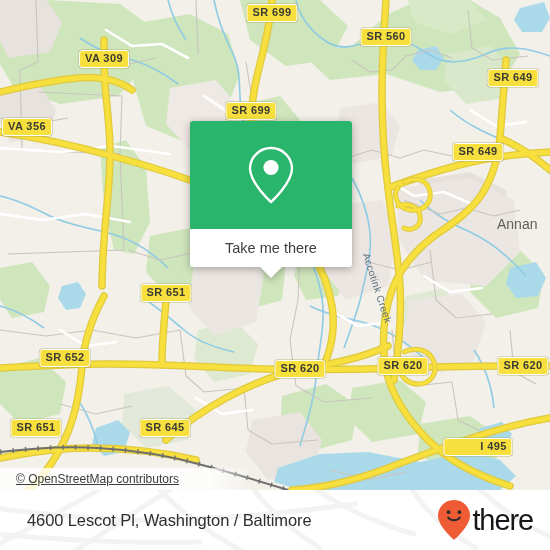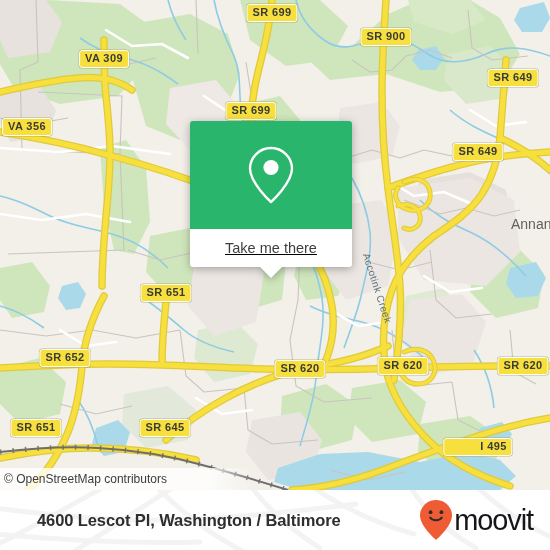--- a/index.html
+++ b/index.html
@@ -63,25 +63,26 @@
   }
 
   
   .attrib {
     position: absolute;
     left: 0; bottom: 0;
     height: 22px;
     width: 100%;
     display: flex;
     align-items: center;
-    padding-left: 4px;
+    padding-left: 16px;
     font-size: 12px;
     color: #3c3c3c;
     background: linear-gradient(to right, rgba(255,255,255,.82) 0%, rgba(255,255,255,.82) 38%, rgba(255,255,255,0) 46%);
     pointer-events: none;
+    text-decoration: underline;
   }
 
   
   .popup {
     position: absolute;
     left: 190px; top: 121px;
     width: 162px;
     filter: drop-shadow(0 2px 4px rgba(0,0,0,.30));
   }
   .popup-head {
@@ -92,21 +93,20 @@
     align-items: center;
     justify-content: center;
   }
   .popup-foot {
     height: 38px;
     background: #ffffff;
     border-radius: 0 0 3px 3px;
     display: flex;
     align-items: center;
     justify-content: center;
-    text-decoration: underline;
   }
   .popup-foot span {
     font-size: 14.5px;
     color: #3f3f3f;
   }
   .popup-tail {
     position: absolute;
     left: 50%; top: 146px;
     width: 0; height: 0;
     transform: translateX(-50%);
@@ -126,26 +126,25 @@
     overflow: hidden;
   }
   .footer-watermark {
     position: absolute;
     left: 0; top: 0; width: 550px; height: 60px;
     opacity: .30;
     pointer-events: none;
   }
   .footer-address {
     position: relative;
-    margin-left: 37px;
+    margin-left: 27px;
     font-size: 16.5px;
     color: #2e2e2e;
     letter-spacing: -.1px;
     white-space: nowrap;
-    font-weight: bold;
   }
   .brand {
     position: absolute;
     right: 17px;
     top: 50%;
     transform: translateY(-50%);
     display: flex;
     align-items: center;
   }
   .brand-word {
@@ -340,38 +339,38 @@
         <g>
           <path d="M0,452 C34,448 66,446 98,448 C136,450 172,456 206,466 C236,474 262,482 288,490" stroke="#6e6e6e" stroke-width="2" fill="none"></path>
           <path d="M0,452 C34,448 66,446 98,448 C136,450 172,456 206,466 C236,474 262,482 288,490" stroke="#6e6e6e" stroke-width="5" fill="none" stroke-dasharray="1.5 11" opacity=".9"></path>
         </g>
 
       </g>
     </svg>
 
     <div id="shield-layer">
         <div class="shield" style="left: 272px; top: 13px;">SR 699</div>
-        <div class="shield" style="left: 386px; top: 37px;">SR 900</div>
+        <div class="shield" style="left: 386px; top: 37px;">SR 560</div>
         <div class="shield" style="left: 104px; top: 59px;">VA 309</div>
         <div class="shield" style="left: 513px; top: 78px;">SR 649</div>
         <div class="shield" style="left: 251px; top: 111px;">SR 699</div>
         <div class="shield" style="left: 27px; top: 127px;">VA 356</div>
         <div class="shield" style="left: 478px; top: 152px;">SR 649</div>
         <div class="shield" style="left: 166px; top: 293px;">SR 651</div>
         <div class="shield" style="left: 65px; top: 358px;">SR 652</div>
         <div class="shield" style="left: 300px; top: 369px;">SR 620</div>
         <div class="shield" style="left: 403px; top: 366px;">SR 620</div>
         <div class="shield" style="left: 523px; top: 366px;">SR 620</div>
         <div class="shield" style="left: 36px; top: 428px;">SR 651</div>
         <div class="shield" style="left: 165px; top: 428px;">SR 645</div>
         <div class="shield" style="left: 478px; top: 447px; padding-left: 36px;">I 495</div>
       </div>
 
     <div id="place-layer">
-        <div class="place-label" style="left: 497px; top: 224px; margin-left: 14px;">Annan</div>
+        <div class="place-label" style="left: 497px; top: 224px;">Annan</div>
       </div>
 
     <div id="water-layer">
         <div class="creek-label" style="left: 366px; top: 248px; transform: rotate(72deg);">Accotink Creek</div>
       </div>
 
     <div class="popup">
       <div class="popup-head">
         <svg width="52" height="62" viewBox="0 0 52 62">
           <path d="M26 4 C14.5 4 5 13.2 5 24.6 C5 39 26 58 26 58 C26 58 47 39 47 24.6 C47 13.2 37.5 4 26 4 Z" fill="none" stroke="#ffffff" stroke-width="2.4" stroke-linejoin="round"></path>
@@ -407,17 +406,17 @@
 
     <div class="footer-address">4600 Lescot Pl, Washington / Baltimore</div>
 
     <div class="brand">
       <svg width="34" height="42" viewBox="0 0 34 42">
         <path d="M17 1 C8.2 1 1 8 1 16.6 C1 27.6 17 41 17 41 C17 41 33 27.6 33 16.6 C33 8 25.8 1 17 1 Z" fill="#ef5b34"></path>
         <circle cx="11.6" cy="13.2" r="1.85" fill="#2b2b2b"></circle>
         <circle cx="22.4" cy="13.2" r="1.85" fill="#2b2b2b"></circle>
         <path d="M11.2 18.6 C13.4 22.2 20.6 22.2 22.8 18.6" fill="none" stroke="#2b2b2b" stroke-width="1.9" stroke-linecap="round"></path>
       </svg>
-      <div class="brand-word">moovit</div>
+      <div class="brand-word">there</div>
     </div>
   </div>
 
 </div>
 
 </body></html>

